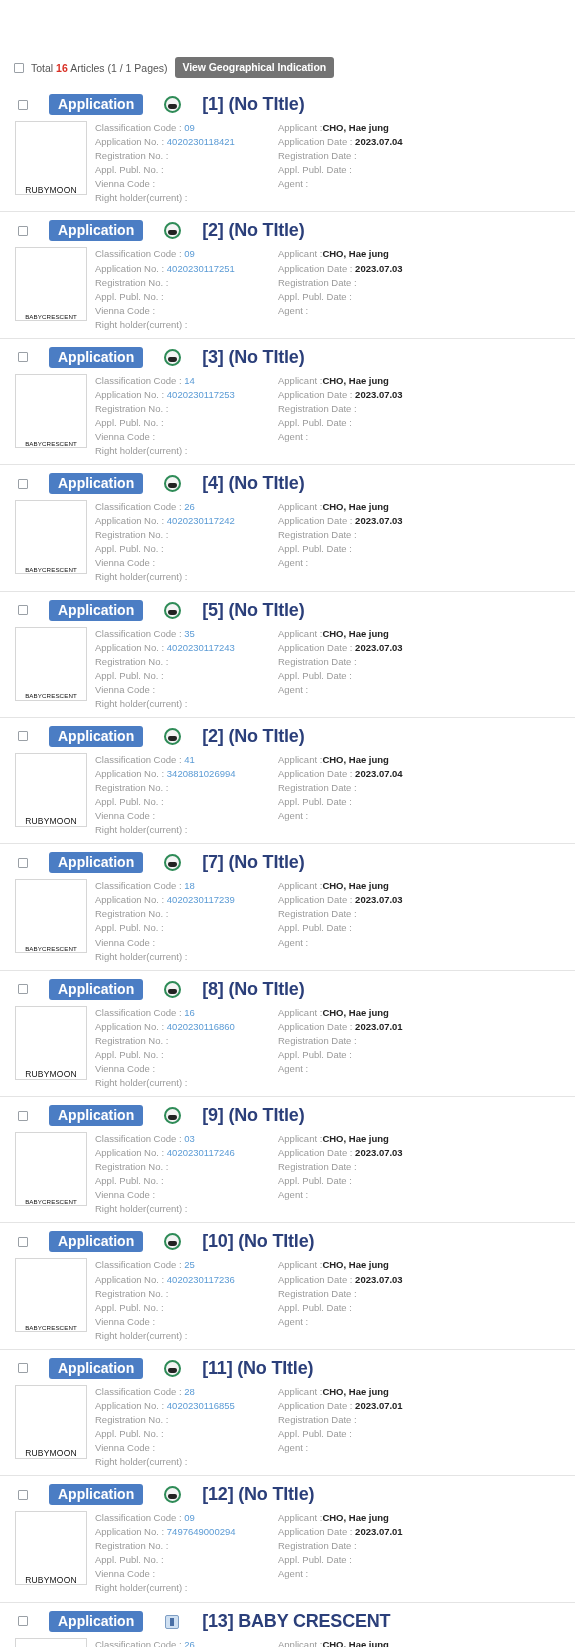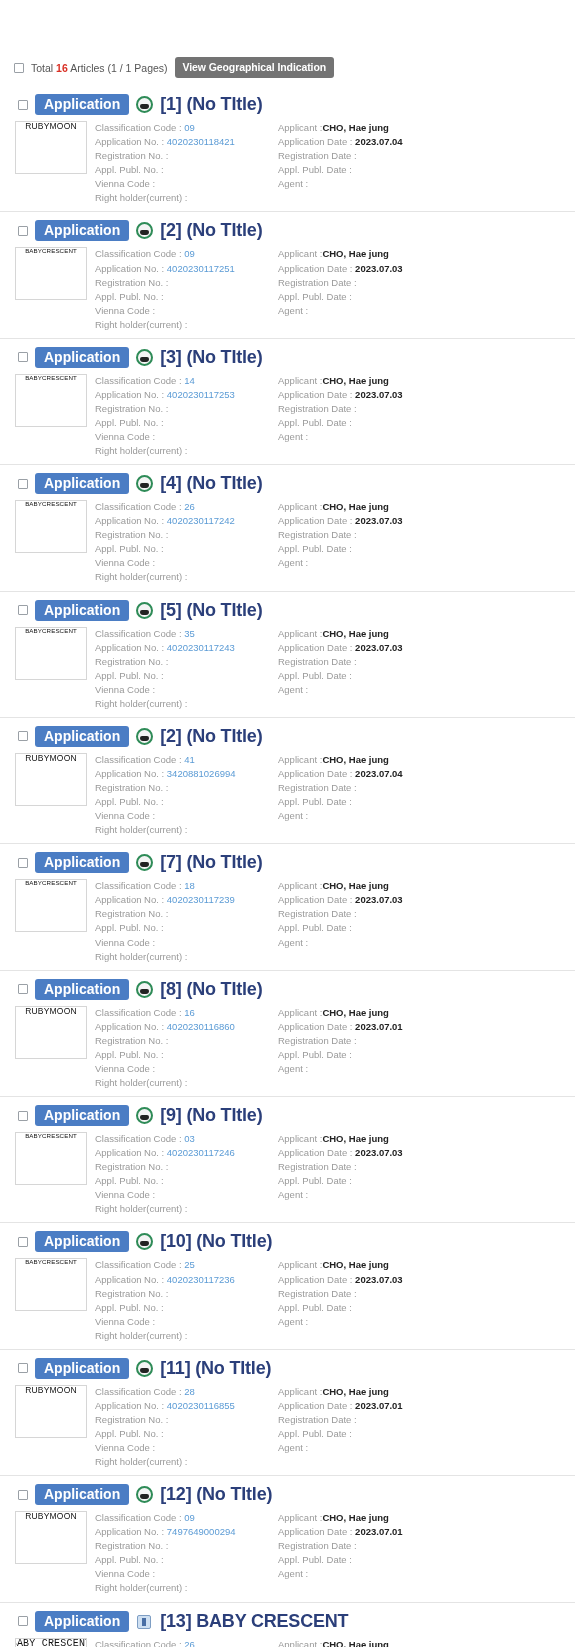--- a/index.html
+++ b/index.html
@@ -47,21 +47,21 @@
   }
 
   
   .result {
     border-bottom: 1px solid #e4e4e4;
     padding-bottom: 6px;
   }
   .result-head {
     display: flex;
     align-items: center;
-    gap: 7px;
+    gap: 21px;
     padding: 8px 0 6px 18px;
   }
   .badge {
     background: #4b7dc4;
     color: #ffffff;
     font-size: 14px;
     font-weight: bold;
     padding: 2px 9px 3px 9px;
     border-radius: 3px;
     line-height: 1.15;
@@ -114,26 +114,26 @@
     white-space: nowrap;
   }
 
   
   .result-body {
     display: flex;
     align-items: flex-start;
     padding-left: 15px;
   }
   .thumb {
-    width: 72px; height: 53px;
+    width: 72px; height: 74px;
     border: 1px solid #d6d6d6;
     background: #fff;
     flex: 0 0 auto;
     display: flex;
-    align-items: flex-start;
+    align-items: flex-end;
     justify-content: center;
     overflow: hidden;
   }
   .thumb-text {
     font-family: "Liberation Sans", sans-serif;
     font-size: 8.5px;
     color: #111;
     letter-spacing: 0.2px;
     text-align: center;
     line-height: 1;

